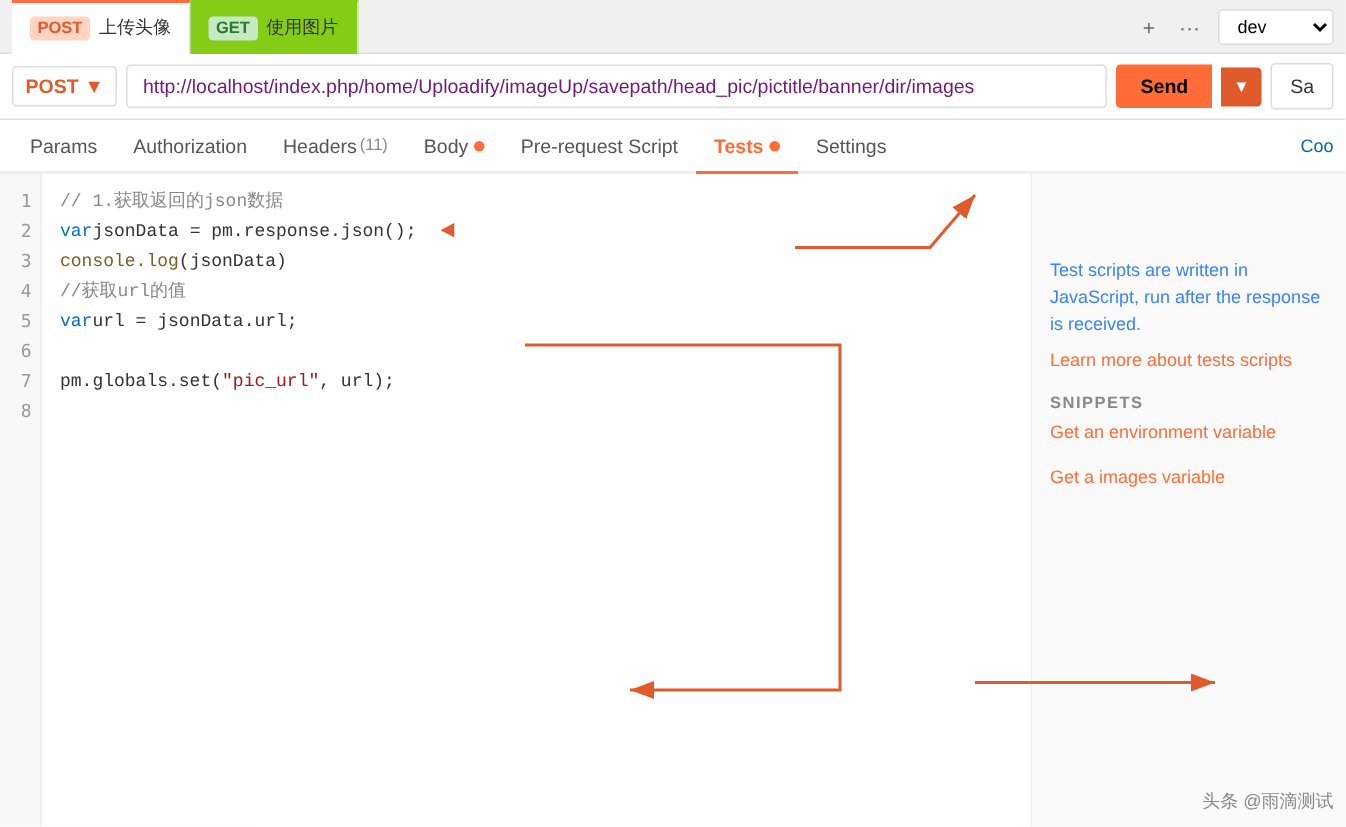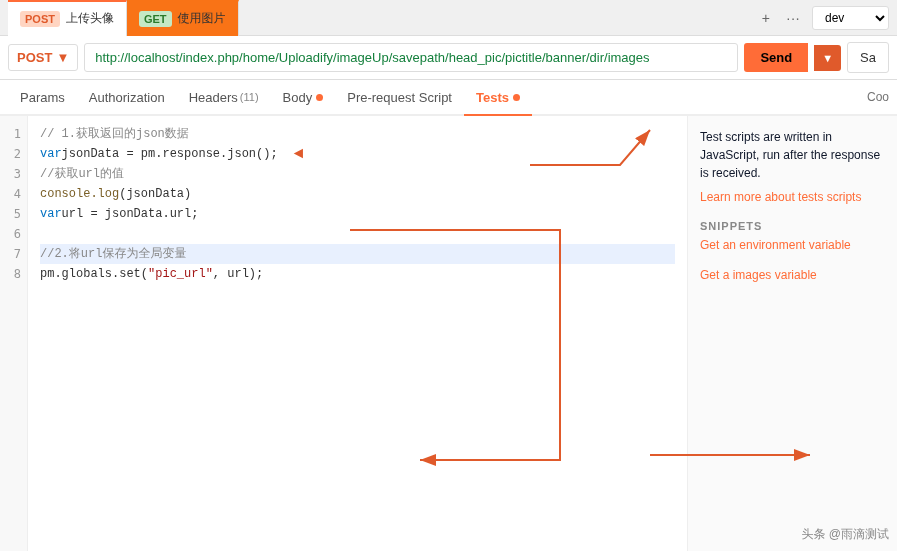--- a/index.html
+++ b/index.html
@@ -16,21 +16,21 @@
     }
     .tab {
       display: flex;
       align-items: center;
       padding: 0 12px;
       height: 36px;
       border-right: 1px solid #ddd;
       cursor: pointer;
       font-size: 12px;
       color: #333;
-      background: #f97316;
+      background: #84cc16;
       border-top: 2px solid transparent;
     }
     .tab.active {
       border-top: 2px solid #ff6c37;
       background: #fff;
     }
     .tab .method {
       font-weight: bold;
       font-size: 11px;
       padding: 2px 5px;
@@ -73,21 +73,21 @@
       display: flex;
       align-items: center;
       gap: 4px;
     }
     .url-input {
       flex: 1;
       border: 1px solid #ddd;
       padding: 6px 10px;
       font-size: 13px;
       border-radius: 3px;
-      color: #15803d;
+      color: #701a75;
       outline: none;
     }
     .send-btn {
       background: #ff6c37;
       color: #000000;
       border: none;
       padding: 7px 16px;
       font-size: 13px;
       font-weight: bold;
       cursor: pointer;
@@ -142,21 +142,21 @@
       color: #888;
       margin-left: 2px;
     }
     .sub-tab .dot {
       width: 7px; height: 7px; border-radius: 50%;
       background: #ff6c37; margin-left: 4px;
     }
     .sub-nav-right {
       margin-left: auto;
       font-size: 12px;
-      color: #737373;
+      color: #0369a1;
     }
 
     
     .main-content {
       display: flex;
       height: calc(551px - 36px - 44px - 36px);
       background: #fff;
     }
 
     
@@ -209,23 +209,24 @@
 
     
     .side-panel {
       width: 210px;
       background: #fafafa;
       border-left: 1px solid #eee;
       padding: 12px;
       font-size: 12px;
     }
     .side-info-text {
-      color: #0f172a;
+      color: #3b82f6;
       line-height: 1.5;
       margin-bottom: 8px;
+      margin-top: 43px;
     }
     .side-link {
       color: #ff6c37;
       cursor: pointer;
       display: block;
       margin-bottom: 16px;
     }
     .side-section-title {
       color: #888;
       font-size: 11px;
@@ -309,20 +310,23 @@
     <div class="sub-tab">
       <span>Body</span>
       <span class="dot"></span>
     </div>
     <div class="sub-tab">
       <span>Pre-request Script</span>
     </div>
     <div class="sub-tab active">
       <span>Tests</span>
       <span class="dot"></span>
+    </div>
+    <div class="sub-tab">
+      <span>Settings</span>
     </div>
     <div class="sub-nav-right">Coo</div>
   </div>
 
   <div class="main-content">
 
     <div class="code-editor">
       <div class="code-lines">
         <div class="line-numbers">
           <span class="line-num">1</span>
@@ -339,35 +343,32 @@
         <div class="code-content">
           <div class="code-line">
             <span class="code-comment">// 1.获取返回的json数据</span>
           </div>
           <div class="code-line" style="position:relative;">
             <span class="code-var">var </span>
             <span class="code-normal">jsonData = pm.response.json();</span>
             <span style="color:#e05a2b;margin-left:16px;font-size:16px;font-weight:bold;">◄</span>
           </div>
           <div class="code-line">
-            <span class="code-comment">//获取url的值</span>
-          </div>
-          <div class="code-line">
             <span class="code-func">console.log</span>
             <span class="code-normal">(jsonData)</span>
           </div>
           <div class="code-line">
+            <span class="code-comment">//获取url的值</span>
+          </div>
+          <div class="code-line">
             <span class="code-var">var </span>
             <span class="code-normal">url = jsonData.url;</span>
           </div>
           <div class="code-line">
             <span>&nbsp;</span>
-          </div>
-          <div class="code-line highlighted">
-            <span class="code-comment">//2.将url保存为全局变量</span>
           </div>
           <div class="code-line">
             <span class="code-normal">pm.globals.set(<span class="code-string">"pic_url"</span>, url);</span>
           </div>
         </div>
       </div>
     </div>
 
     <div class="side-panel">
       <p class="side-info-text">Test scripts are written in JavaScript, run after the response is received.</p>

